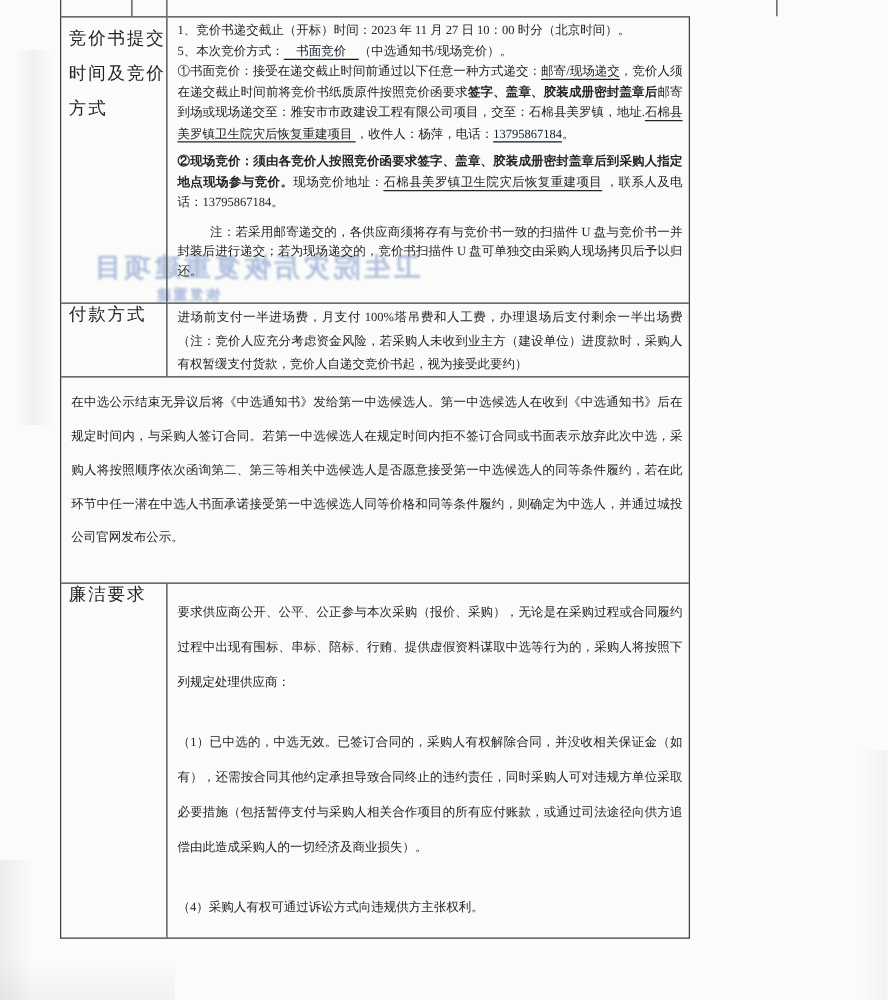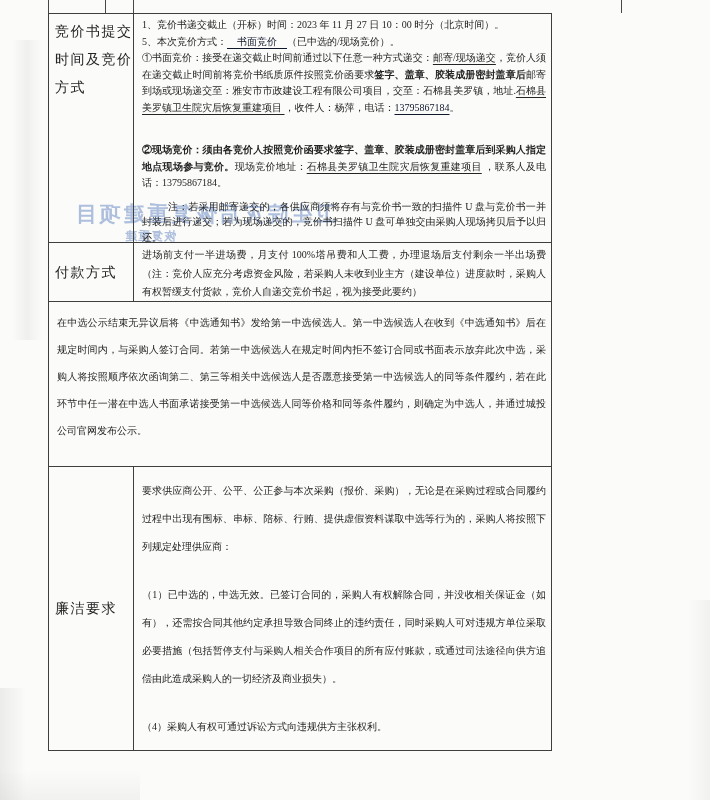--- a/index.html
+++ b/index.html
@@ -42,26 +42,26 @@
   .row:last-child{border-bottom:none}
   .row.r1{height:229px}
   .row.r2{height:59px}
   .row.r3{height:165px}
   .row.r4{height:283px}
 
   .lbl{flex:0 0 85px;width:85px;box-sizing:border-box;border-right:1px solid #3e3e3e;
     font-size:14px;letter-spacing:1.5px;padding:8px 0 0 6px;overflow:hidden}
   .lbl .ln{line-height:19px}
   .r1 .lbl .ln{margin-bottom:9px}
-  .lbl.vcenter{display:flex;flex-direction:column;justify-content:center;padding-top:0}
+  .lbl.vcenter{display:flex;flex-direction:column;justify-content:flex-start;padding-top:0}
 
   .ct{flex:1;box-sizing:border-box;padding:3px 5px 0 8px;font-size:10px;
     text-align:justify;overflow:hidden}
   .r1 .ct .p{line-height:16.5px}
-  .r1 .ct .p.gap{margin-top:26px}
+  .r1 .ct .p.gap{margin-top:6px}
   .r1 .ct .p.note{margin-top:7px;line-height:15.5px;text-indent:26px}
   .r2 .ct{padding-top:3px}
   .r2 .ct .p{line-height:18.5px}
   .r3 .ct{padding-top:7px}
   .r3 .ct .p{line-height:27px}
   .r4 .ct{padding-top:10px}
   .r4 .ct .p{line-height:28px}
   .r4 .ct .p + .p{margin-top:20px}
 
   
@@ -86,21 +86,21 @@
   <div class="tbl">
 
     <div class="row r1">
       <div class="lbl">
         <div class="ln">竞价书提交</div>
         <div class="ln">时间及竞价</div>
         <div class="ln">方式</div>
       </div>
       <div class="ct">
         <div class="p"><span class="r-n">1、竞价书递交截止（开标）时间：2023 年 11 月 27 日 10：00 时分（北京时间）。</span></div>
-        <div class="p"><span class="r-n">5、本次竞价方式：</span><span class="r-lu">　书面竞价　</span><span class="r-n">（已中选的/现场竞价）。</span></div>
+        <div class="p"><span class="r-n">5、本次竞价方式：</span><span class="r-lu">　书面竞价　</span><span class="r-n">（中选通知书/现场竞价）。</span></div>
         <div class="p"><span class="r-n">①书面竞价：接受在递交截止时间前通过以下任意一种方式递交：</span><span class="r-u">邮寄/现场递交</span><span class="r-n">，竞价人须在递交截止时间前将竞价书纸质原件按照竞价函要求</span><span class="r-b">签字、盖章、胶装成册密封盖章后</span><span class="r-n">邮寄到场或现场递交至：雅安市市政建设工程有限公司项目，交至：石棉县美罗镇，地址.</span><span class="r-u">石棉县美罗镇卫生院灾后恢复重建项目 </span><span class="r-n">，收件人：杨萍，电话：</span><span class="r-lu">13795867184</span><span class="r-n">。</span></div>
         <div class="p gap"><span class="r-b">②现场竞价：须由各竞价人按照竞价函要求签字、盖章、胶装成册密封盖章后到采购人指定地点现场参与竞价。</span><span class="r-n">现场竞价地址：</span><span class="r-u">石棉县美罗镇卫生院灾后恢复重建项目</span><span class="r-n"> ，联系人及电话：13795867184。</span></div>
         <div class="p note"><span class="r-n">注：若采用邮寄递交的，各供应商须将存有与竞价书一致的扫描件 U 盘与竞价书一并封装后进行递交；若为现场递交的，竞价书扫描件 U 盘可单独交由采购人现场拷贝后予以归还。</span></div>
       </div>
     </div>
 
     <div class="row r2">
       <div class="lbl vcenter">
         <div class="ln">付款方式</div>
       </div>

